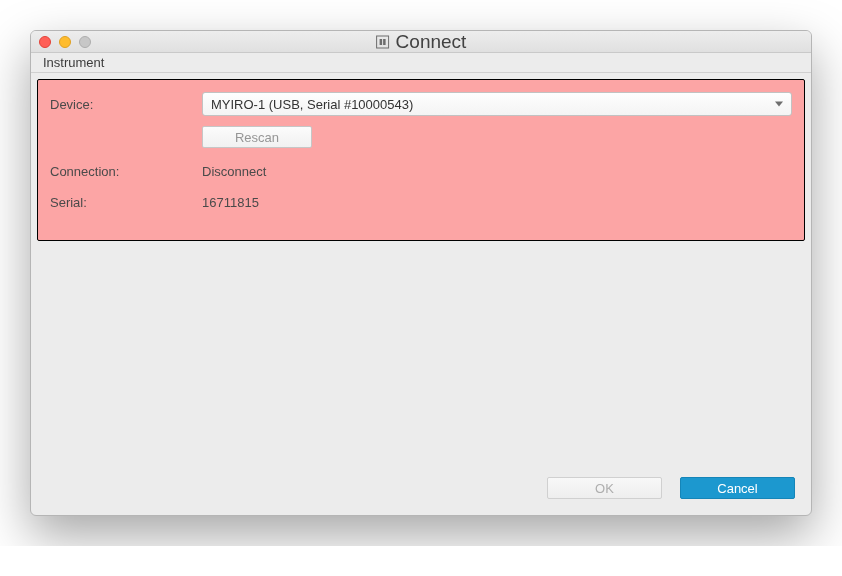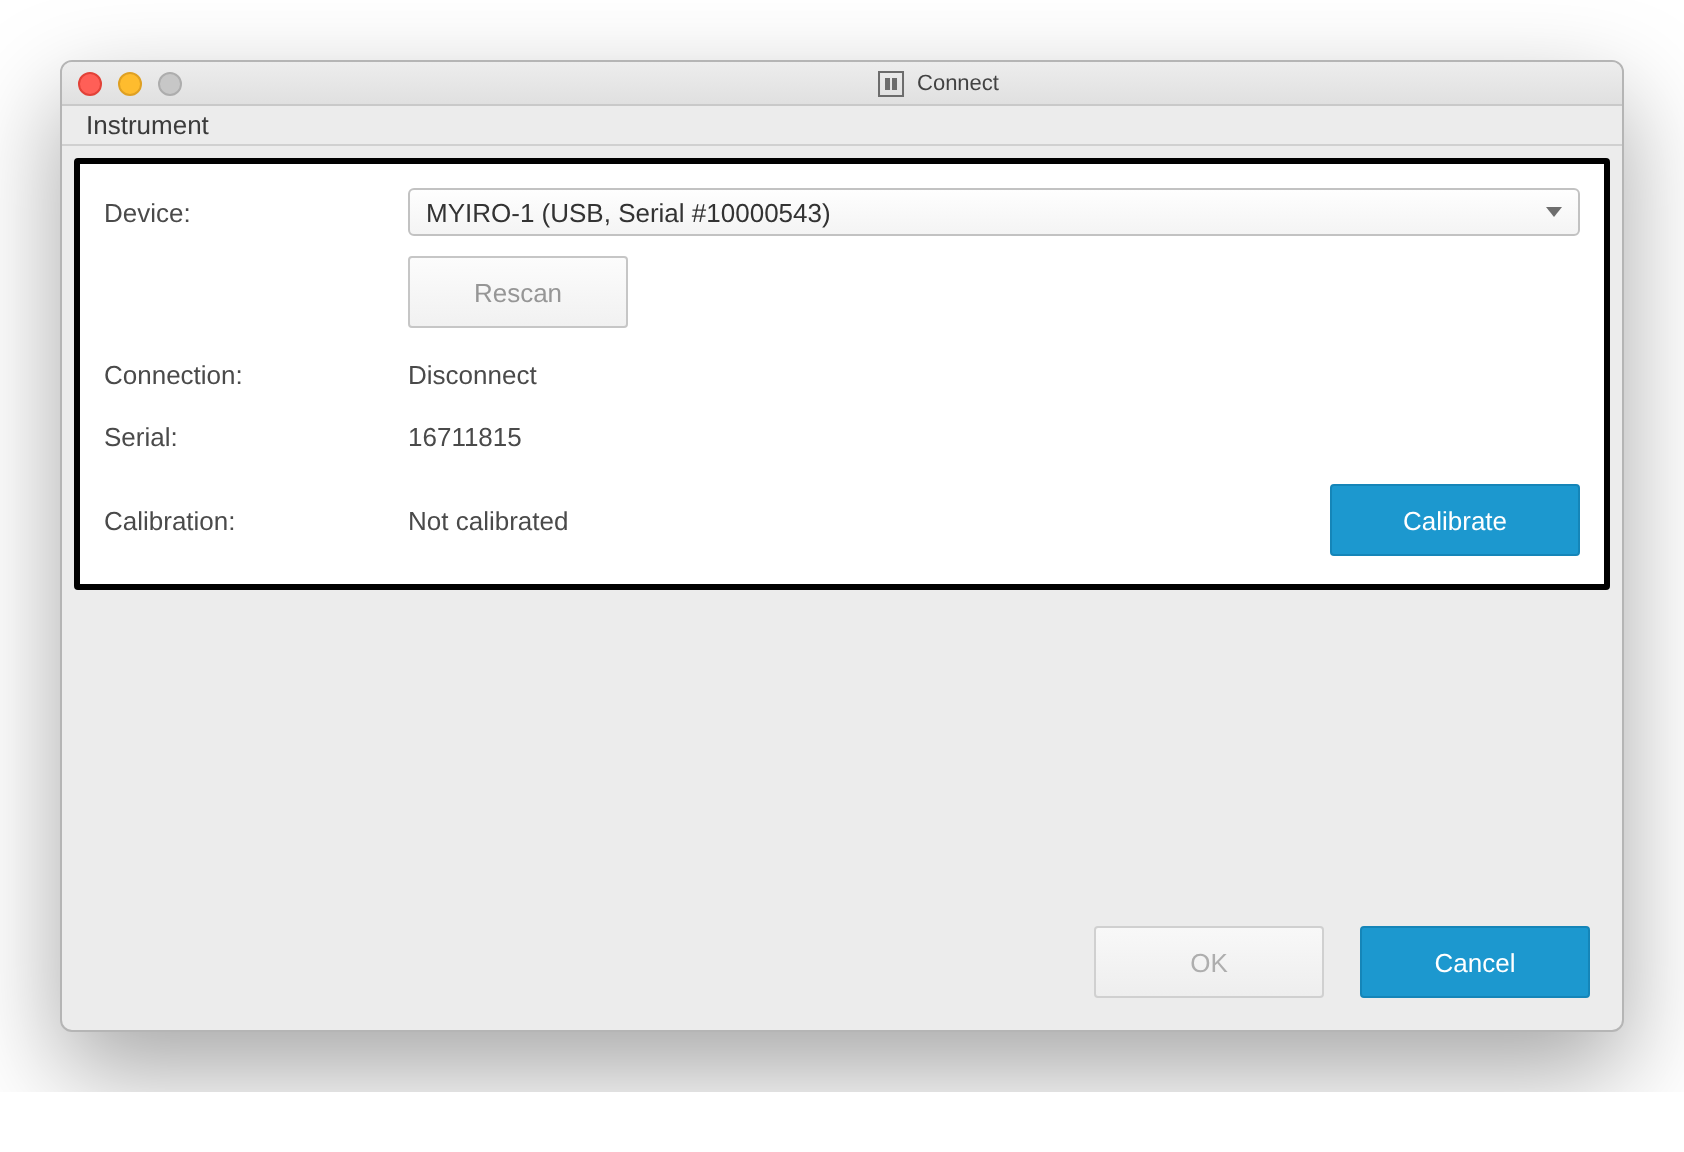--- a/index.html
+++ b/index.html
@@ -45,23 +45,22 @@
     .tl-close { background: #ff5f57; border: 0.5px solid #e24238; }
     .tl-min { background: #febc2e; border: 0.5px solid #dfa022; }
     .tl-max { background: #c7c7c7; border: 0.5px solid #adadad; }
     .title-center {
       position: absolute;
       left: 50%;
       transform: translateX(-50%);
       display: flex;
       align-items: center;
       gap: 6px;
-      font-size: 11px;
+      font-size: 19px;
       color: #424242;
-      margin-left: 48px;
     }
     .title-icon {
       width: 14px;
       height: 14px;
       display: inline-flex;
       align-items: center;
       justify-content: center;
     }
     .menubar {
       height: 20px;
@@ -76,41 +75,41 @@
       padding: 2px 6px;
     }
     .content {
       flex: 1;
       padding: 6px;
       display: flex;
       flex-direction: column;
       justify-content: space-between;
     }
     .panel {
-      border: 3px solid #000000;
+      border: 1px solid #000000;
       border-radius: 2px;
-      background: #ffffff;
+      background: #fca5a5;
       padding: 12px 12px 14px 12px;
     }
     .row {
       display: flex;
       align-items: center;
       margin-bottom: 10px;
     }
     .label-col {
       width: 152px;
       font-size: 13px;
       color: #4a4a4a;
     }
     .value-col {
       flex: 1;
       font-size: 13px;
       color: #4a4a4a;
       display: flex;
-      align-items: center;
+      align-items: flex-start;
     }
     .dropdown {
       flex: 1;
       height: 24px;
       background: linear-gradient(#fefefe, #f4f4f4);
       border: 1px solid #c2c2c2;
       border-radius: 3px;
       display: flex;
       align-items: center;
       padding: 0 8px;
@@ -123,21 +122,21 @@
       right: 8px;
       top: 50%;
       transform: translateY(-50%);
       width: 0;
       height: 0;
       border-left: 4px solid transparent;
       border-right: 4px solid transparent;
       border-top: 5px solid #6e6e6e;
     }
     .btn {
-      height: 36px;
+      height: 22px;
       padding: 0 12px;
       border-radius: 2px;
       font-size: 13px;
       display: inline-flex;
       align-items: center;
       justify-content: center;
       min-width: 110px;
     }
     .btn-default {
       background: linear-gradient(#fcfcfc, #f1f1f1);
@@ -234,27 +233,20 @@
 
       <div class="spacer-row"></div>
 
       <div class="row">
         <div class="label-col">Serial:</div>
         <div class="value-col">16711815</div>
       </div>
 
       <div class="spacer-row"></div>
 
-      <div class="row" style="margin-bottom:0;">
-        <div class="label-col">Calibration:</div>
-        <div class="value-col" style="justify-content: space-between;">
-          <span>Not calibrated</span>
-          <div class="btn btn-primary">Calibrate</div>
-        </div>
-      </div>
 
     </div>
 
     <div class="footer">
       <div class="btn btn-disabled">OK</div>
       <div class="btn btn-primary" style="min-width:115px;">Cancel</div>
     </div>
   </div>
 </div>
 

